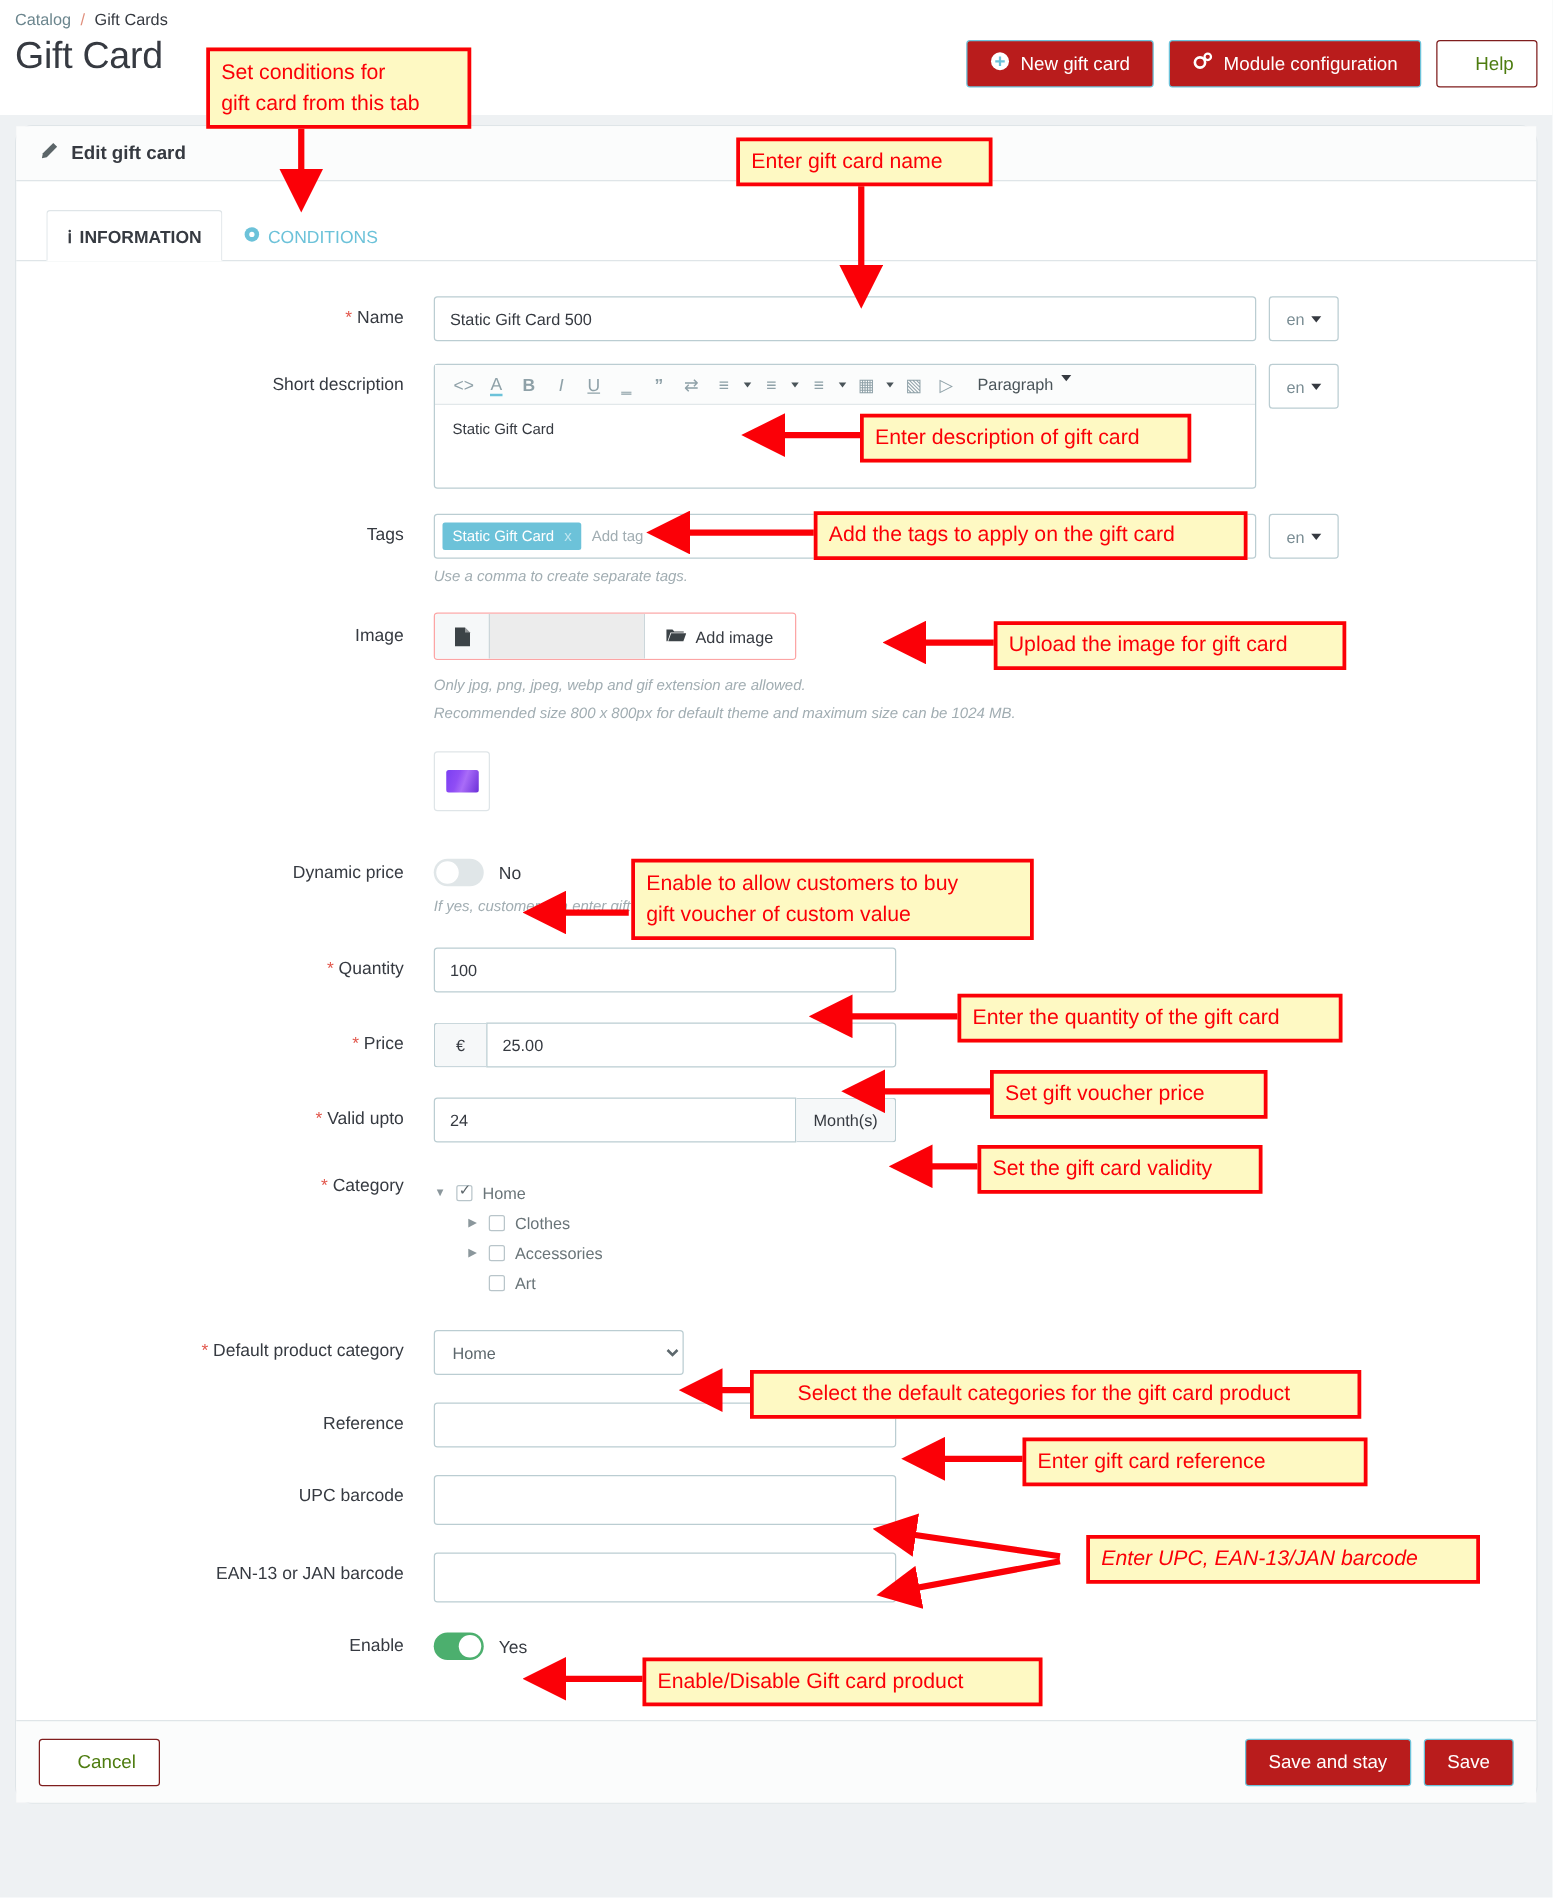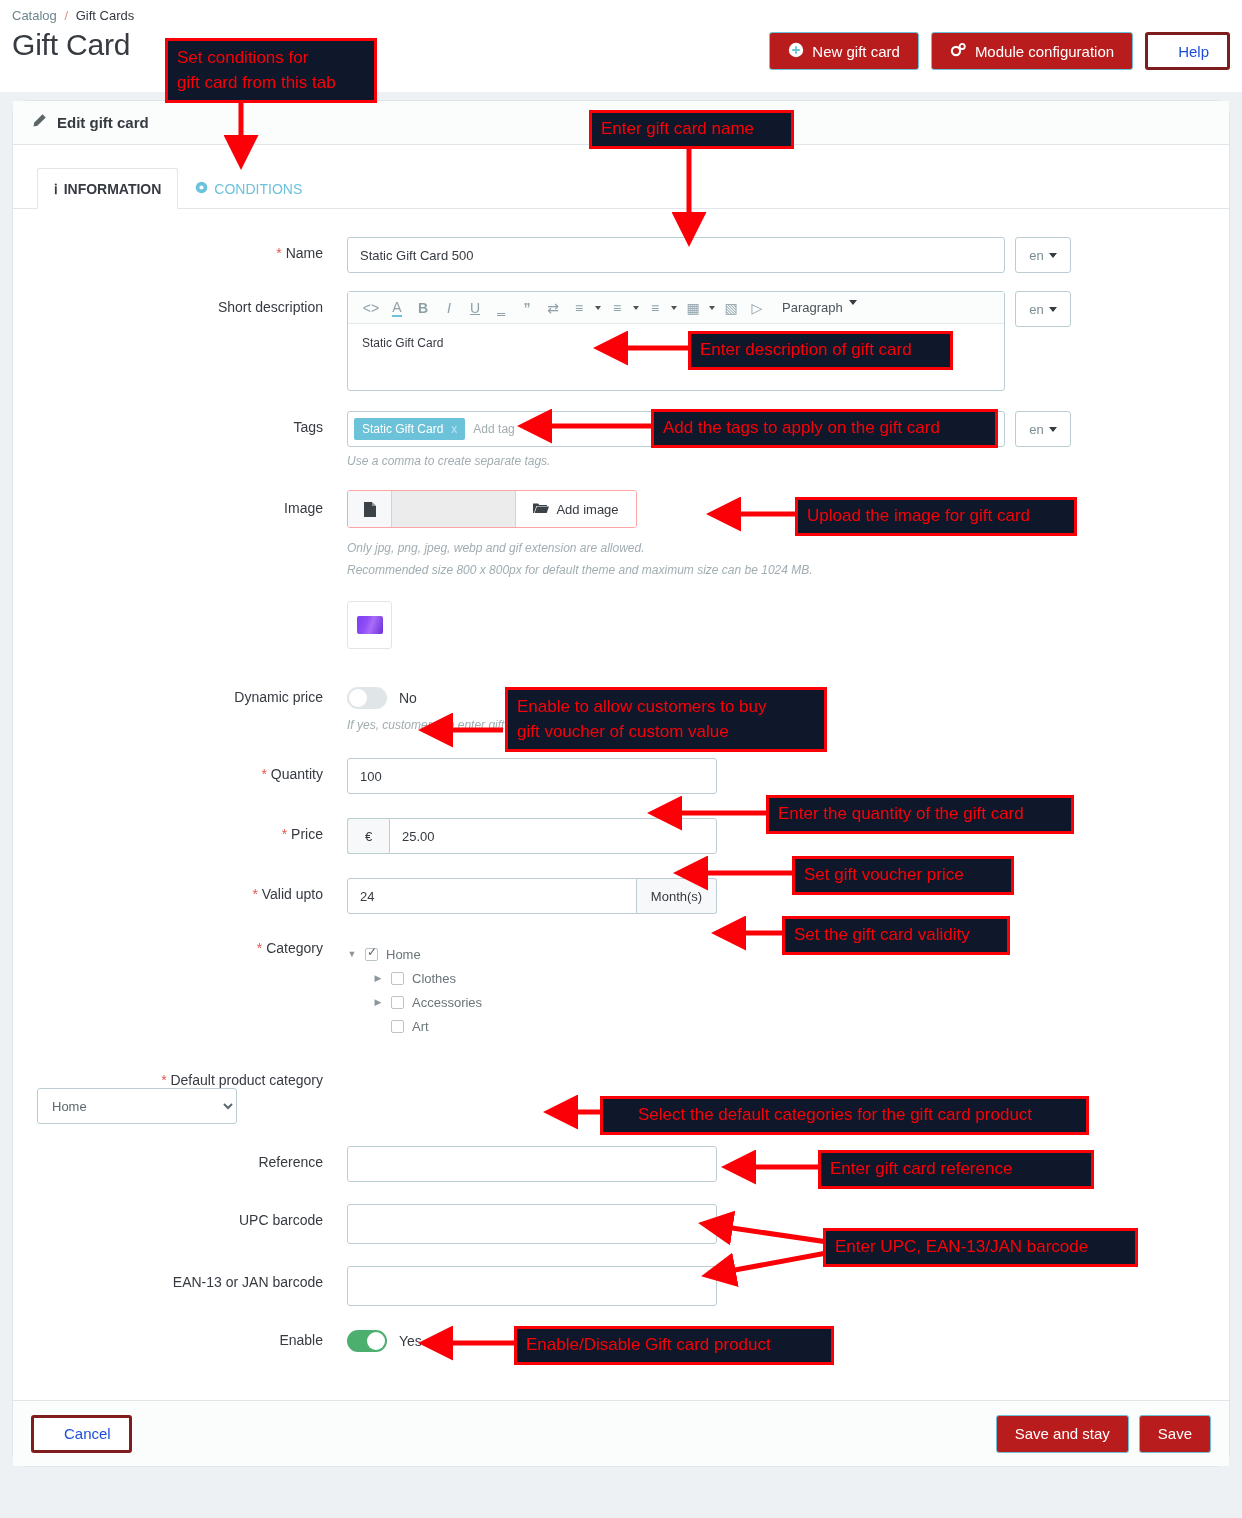--- a/index.html
+++ b/index.html
@@ -24,21 +24,21 @@
   .page-head { position:absolute; left:0; top:0; width:1242px; height:92px; background:#fff; }
   .breadcrumb { position:absolute; left:12px; top:8px; font-size:13px; color:#6c868e; }
   .breadcrumb a { color:#6c868e; text-decoration:none; }
   .breadcrumb .sep { color:#e08f7c; margin:0 4px; }
   .breadcrumb .crumb-cur { color:#363a41; }
   .page-title { position:absolute; left:12px; top:28px; font-size:30px; font-weight:400; color:#363a41; letter-spacing:-.2px; }
 
   .head-actions { position:absolute; right:12px; top:32px; display:flex; align-items:center; gap:12px; }
   .btn { border-radius:3px; font-size:15px; padding:0 18px; height:38px; display:inline-flex; align-items:center; justify-content:center; gap:8px; cursor:pointer; border:1px solid transparent; white-space:nowrap;}
   .btn-primary { background:#b91c1c; color:#fff; border-color:#6cc2d9; }
-  .btn-outline { background:#fff; color:#1d4ed8; border:3px solid #7f1d1d;padding-left:30px; }
+  .btn-outline { background:#fff; color:#4d7c0f; border:1px solid #7f1d1d;padding-left:30px; }
 
   
   .card { position:absolute; left:12px; top:100px; width:1218px; background:#fff; border:1px solid #dfe5e8; border-radius:14px; }
   .card-head { height:44px; border-bottom:1px solid #dfe5e8; background:#fbfcfc; display:flex; align-items:center; padding-left:18px; gap:10px; font-size:15px; font-weight:bold; color:#363a41;}
   .card-body { padding:0; }
 
   
   .tabs { display:flex; padding:22px 24px 0 24px; border-bottom:1px solid #dfe5e8; }
   .tab { padding:10px 16px; font-size:14px; border:1px solid transparent; border-bottom:none; border-radius:3px 3px 0 0; cursor:pointer; display:flex; align-items:center; gap:6px; position:relative; top:1px;}
   .tab.active { background:#fff; border-color:#dfe5e8; border-bottom:1px solid #fff; color:#363a41; font-weight:bold;}
@@ -102,21 +102,21 @@
   .ig-prefix { width:42px; height:36px; border:1px solid #bbcdd2; border-right:none; border-radius:3px 0 0 3px; background:#f6f8f9; display:flex; align-items:center; justify-content:center; font-size:13px;}
   .ig-input { flex:1; height:36px; border:1px solid #bbcdd2; border-radius:0 3px 3px 0; padding:0 12px; display:flex; align-items:center; font-size:13px;}
   .ig-suffix { width:80px; height:36px; border:1px solid #bbcdd2; border-left:none; border-radius:0 3px 3px 0; background:#f6f8f9; display:flex; align-items:center; justify-content:center; font-size:13px;}
   .ig-input-l { flex:1; height:36px; border:1px solid #bbcdd2; border-radius:3px 0 0 3px; padding:16px 12px; display:flex; align-items:center; font-size:13px;}
 
   
   .card-foot { border-top:1px solid #dfe5e8; background:#fbfcfc; height:66px; display:flex; align-items:center; justify-content:space-between; padding:0 18px; }
   .foot-right { display:flex; gap:10px; }
 
   
-  .anno { position:absolute; border:3px solid #fb0007; background:#0f172a; color:#fb0007; font-size:17px; line-height:1.35; padding:5px 9px; z-index:50; white-space:pre; }
+  .anno { position:absolute; border:3px solid #fb0007; background:#fef9c3; color:#fb0007; font-size:17px; line-height:1.35; padding:5px 9px; z-index:50; white-space:pre; }
   .anno.lh2 { line-height:1.45; }
   svg.arrows { position:absolute; left:0; top:0; width:1242px; height:1518px; z-index:40; pointer-events:none; }
 </style>
 </head>
 <body>
 
 <div class="top-stub"></div>
 
 <div class="page-head">
   <div class="breadcrumb">
@@ -361,21 +361,21 @@
             </div>
             <div class="tnode" style="padding-left:26px;">
               <span class="tarrow"></span>
               <span class="cb"></span>
               <span>Art</span>
             </div>
           </div>
         </div>
       </div>
 
-      <div class="form-row" style="margin-bottom:22px;flex-direction:column;">
+      <div class="form-row" style="margin-bottom:22px;">
         <div class="lbl"><span class="req">*</span> <span>Default product category</span></div>
         <div class="fld">
           <select class="sel">
             <option>Home</option>
           </select>
         </div>
       </div>
 
       <div class="form-row" style="margin-bottom:22px;">
         <div class="lbl">Reference</div>
@@ -472,14 +472,14 @@
 <div class="anno" style="left:688px; top:331px; width:265px;">Enter description of gift card</div>
 <div class="anno" style="left:651px; top:409px; width:347px;">Add the tags to apply on the gift card</div>
 <div class="anno" style="left:795px; top:497px; width:282px;">Upload the image for gift card</div>
 <div class="anno lh2" style="left:505px; top:687px; width:322px;">Enable to allow customers to buy
 gift voucher of custom value</div>
 <div class="anno" style="left:766px; top:795px; width:308px;">Enter the quantity of the gift card</div>
 <div class="anno" style="left:792px; top:856px; width:222px;">Set gift voucher price</div>
 <div class="anno" style="left:782px; top:916px; width:228px;">Set the gift card validity</div>
 <div class="anno" style="left:600px; top:1096px; width:489px;padding-left:35px;">Select the default categories for the gift card product</div>
 <div class="anno" style="left:818px; top:1150px; width:276px;">Enter gift card reference</div>
-<div class="anno" style="left:823px; top:1228px; width:315px;">Enter UPC, EAN-13/JAN barcode</div>
+<div class="anno" style="left:869px; top:1228px; width:315px;font-style:italic;">Enter UPC, EAN-13/JAN barcode</div>
 <div class="anno" style="left:514px; top:1326px; width:320px;">Enable/Disable Gift card product</div>
 
 </body></html>

